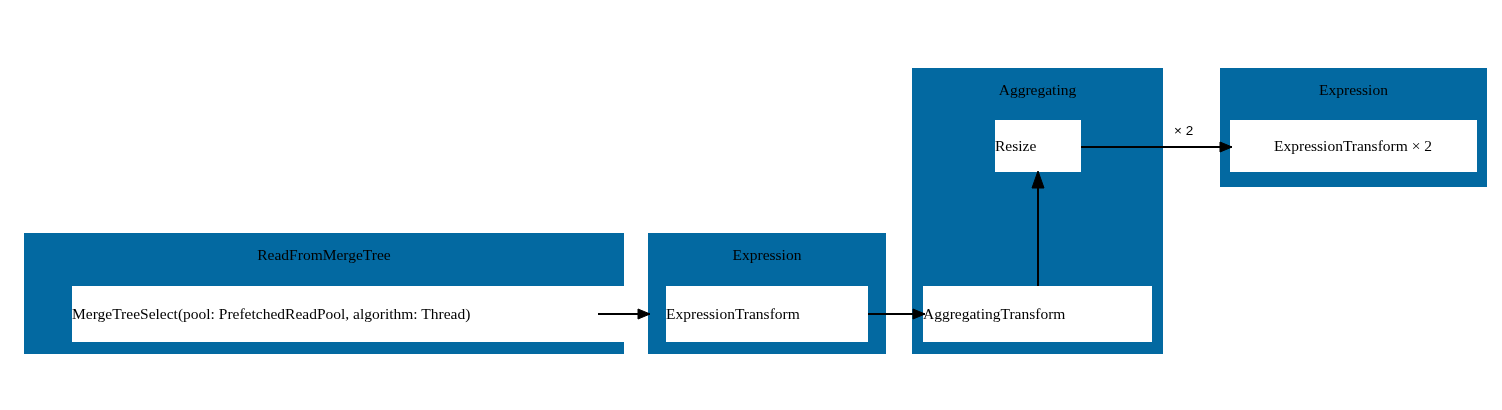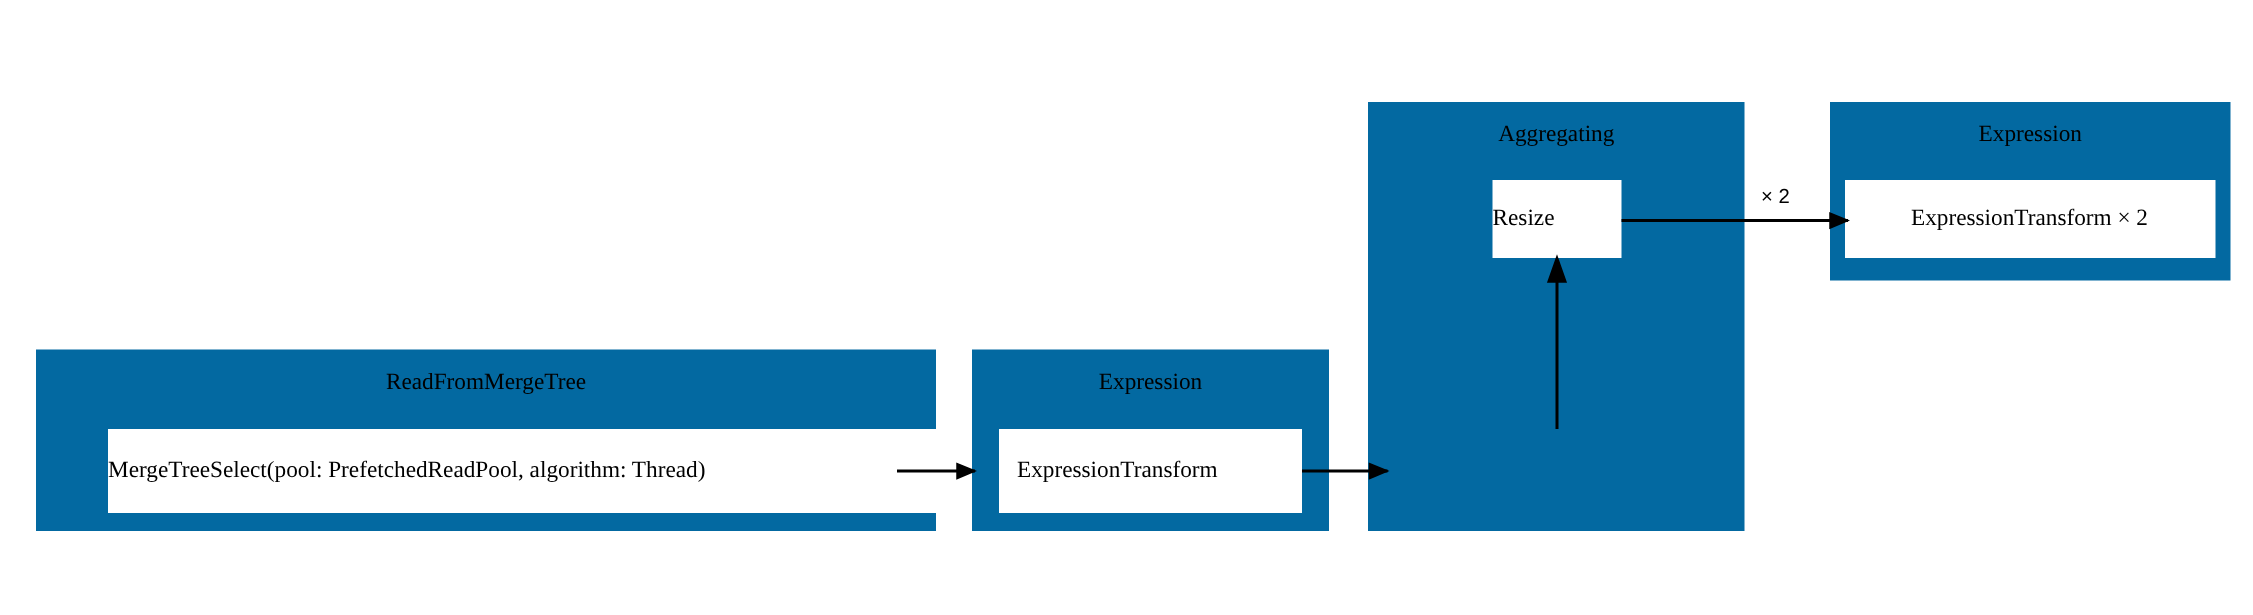--- a/index.html
+++ b/index.html
@@ -71,29 +71,32 @@
 
   <div class="cluster" style="left:24px; top:233px; width:600px; height:121px;">
     <div class="cluster-title" style="top:14px;">ReadFromMergeTree</div>
     <div class="node" style="left:8px; top:53px; width:569px; height:56px;margin-left:40px;">
       <span>MergeTreeSelect(pool: PrefetchedReadPool, algorithm: Thread)</span>
     </div>
   </div>
 
   <div class="cluster" style="left:648px; top:233px; width:238px; height:121px;">
     <div class="cluster-title" style="top:14px;">Expression</div>
-    <div class="node" style="left:18px; top:53px; width:202px; height:56px;padding-left:12px;">
+    <div class="node" style="left:18px; top:53px; width:202px; height:56px;">
       <span>ExpressionTransform</span>
     </div>
   </div>
 
   <div class="cluster" style="left:912px; top:68px; width:251px; height:286px;">
     <div class="cluster-title" style="top:14px;">Aggregating</div>
     <div class="node" style="left:83px; top:52px; width:86px; height:52px;">
       <span>Resize</span>
+    </div>
+    <div class="node" style="left:11px; top:218px; width:229px; height:56px;">
+      <span>AggregatingTransform</span>
     </div>
   </div>
 
   <div class="cluster" style="left:1220px; top:68px; width:267px; height:119px;">
     <div class="cluster-title" style="top:14px;">Expression</div>
     <div class="node" style="left:10px; top:52px; width:247px; height:52px;padding-left:44px;">
       <span>ExpressionTransform × 2</span>
     </div>
   </div>
 

